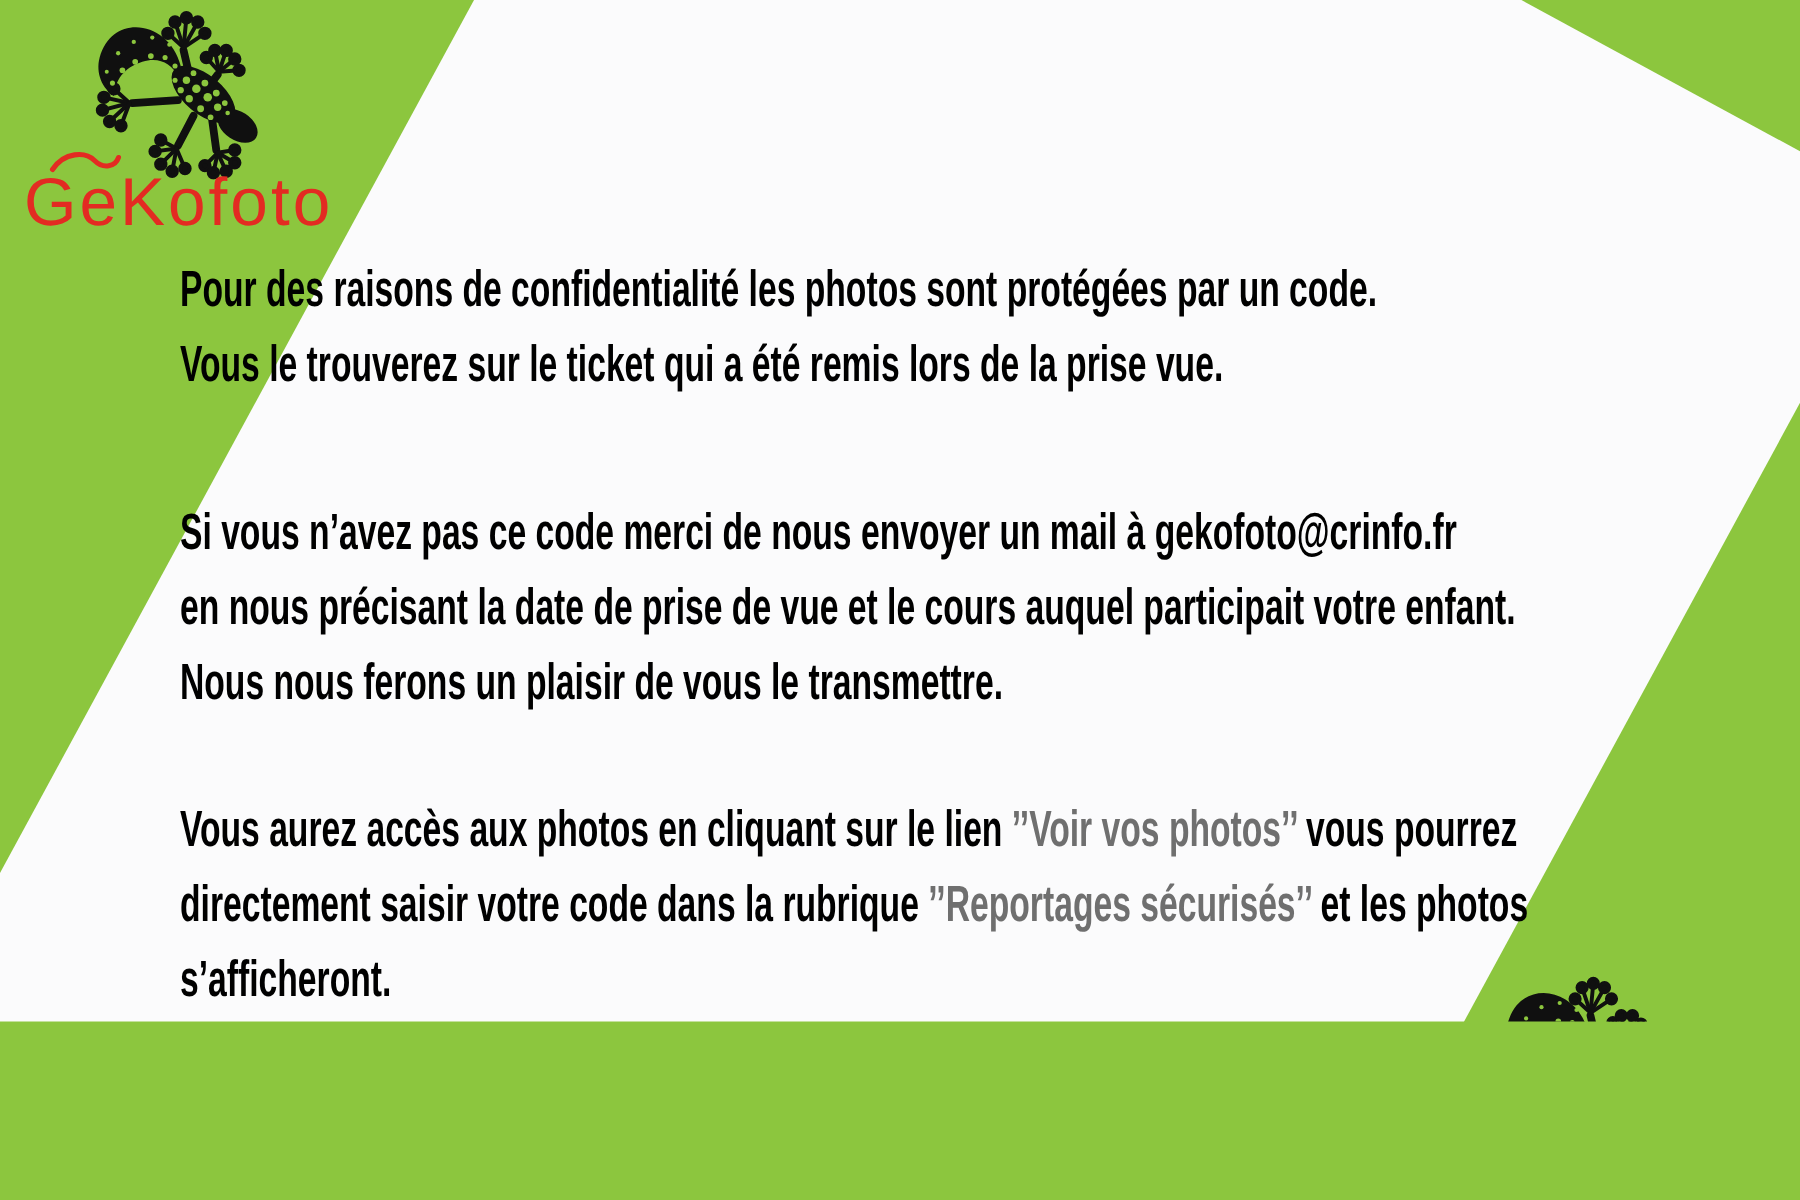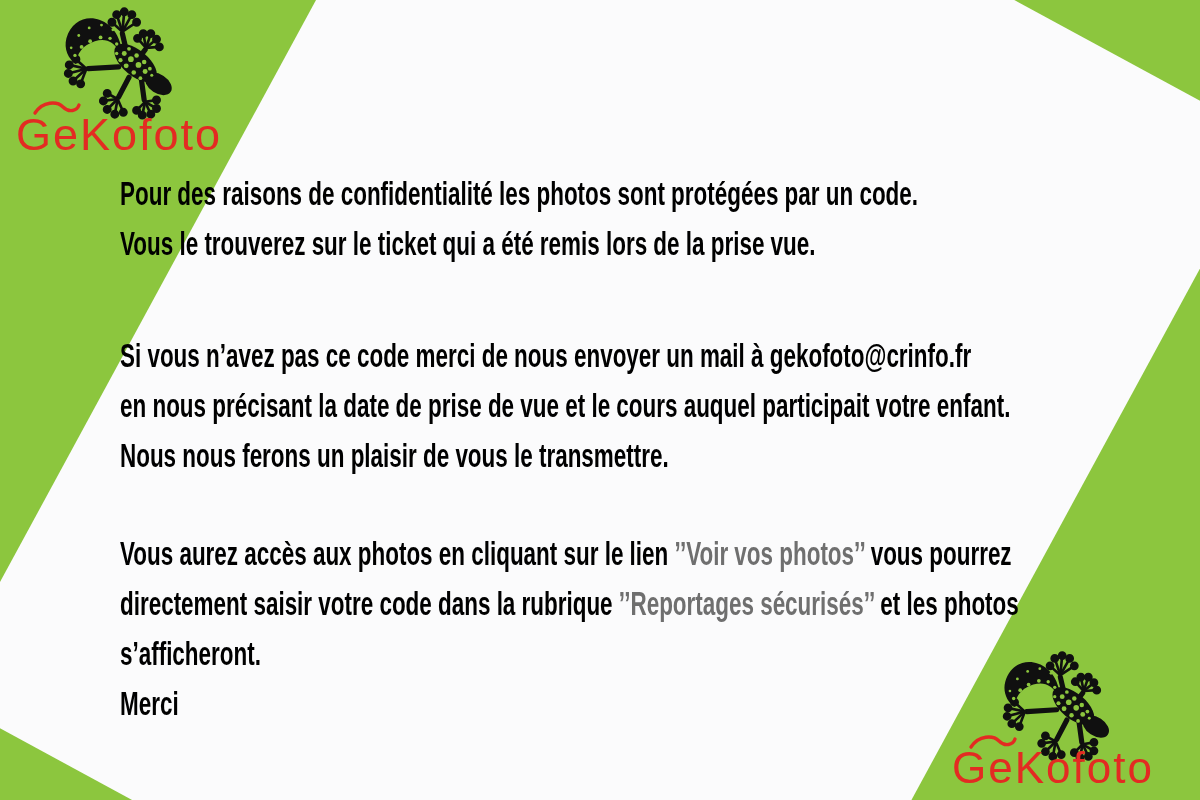--- a/index.html
+++ b/index.html
@@ -7,21 +7,21 @@
     padding: 0;
     width: 1200px;
     height: 800px;
     overflow: hidden;
   }
   body {
     position: relative;
     background: #8CC63E; 
     font-family: "Liberation Sans", sans-serif;
   }
-  .stage { position: absolute; inset: 0; width: 1200px; height: 800px; overflow: hidden; }
+  .stage { position: absolute; inset: 0; width: 1200px; height: 681px; overflow: hidden; }
 
   
   .white-panel {
     position: absolute;
     left: 152px;
     top: -145px;
     width: 905px;
     height: 1124px;
     background: #FBFBFC; 
     transform: rotate(28.5deg);

